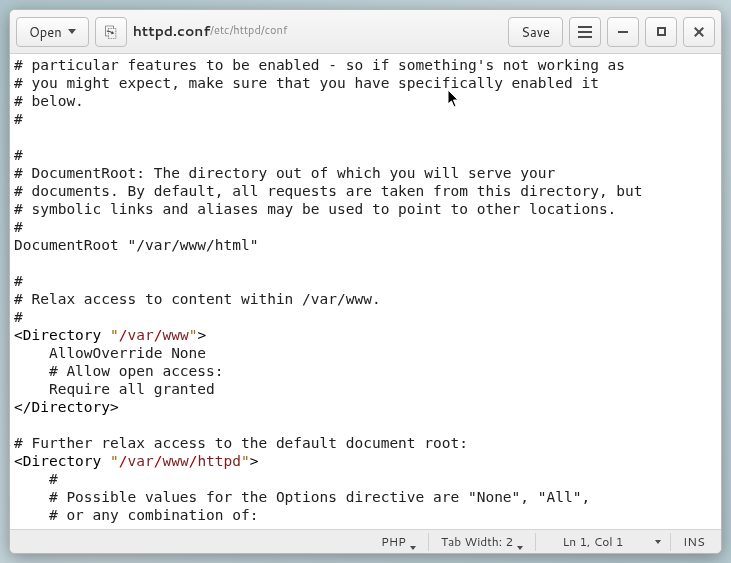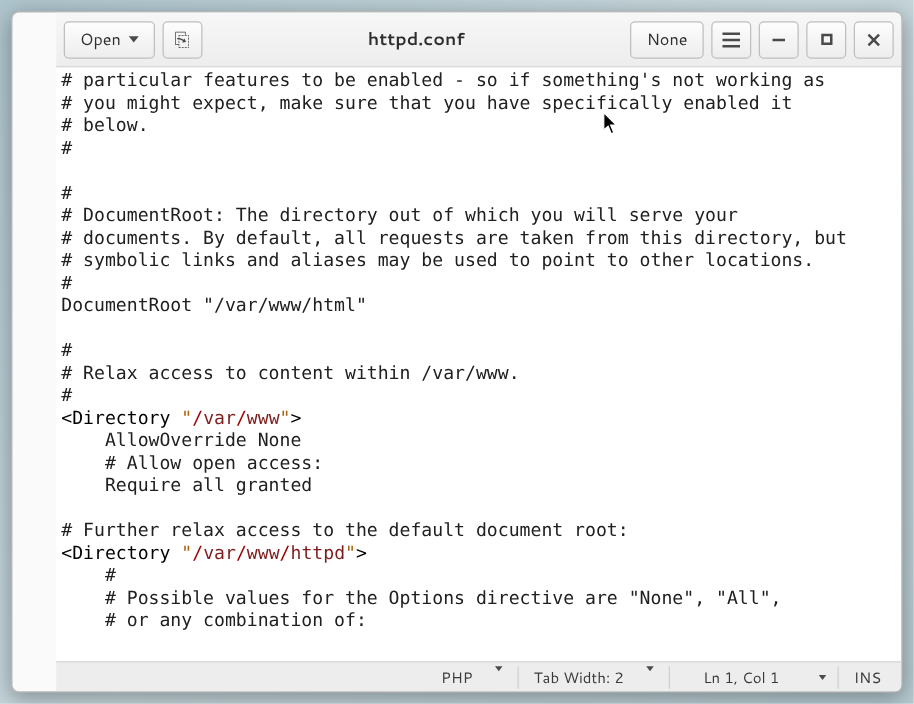--- a/index.html
+++ b/index.html
@@ -13,21 +13,20 @@
   .window {
     width: 713px;
     height: 545px;
     background: #fafafa;
     border-radius: 6px;
     box-shadow: 0 4px 18px rgba(0,0,0,0.35);
     display: flex;
     flex-direction: column;
     overflow: hidden;
     border: 1px solid #b8b8b8;
-    padding-left: 35px;
   }
   .header {
     height: 44px;
     background: linear-gradient(to bottom, #f7f7f7, #ededed);
     border-bottom: 1px solid #d0d0d0;
     display: flex;
     align-items: center;
     padding: 0 6px;
     gap: 6px;
   }
@@ -43,21 +42,21 @@
     font-size: 13px;
     color: #2e2e2e;
     cursor: pointer;
     user-select: none;
   }
   .btn.icon-btn { width: 32px; padding: 0; }
   .title-block {
     flex: 1;
     text-align: center;
     display: flex;
-    flex-direction: column;
+    flex-direction: row;
     line-height: 1.1;
   }
   .title-main { font-weight: bold; font-size: 14px; color: #2e2e2e; }
   .title-sub  { font-size: 11px; color: #8a8a8a; }
   .header-right { display: flex; gap: 6px; align-items: center; }
   .chevron-down {
     display:inline-block; margin-left:6px;
     width:0;height:0;border-left:4px solid transparent;
     border-right:4px solid transparent;border-top:5px solid #4a4a4a;
   }
@@ -89,21 +88,21 @@
   .editor::-webkit-scrollbar { width:12px; }
 
   .statusbar {
     height: 24px;
     background: #ededed;
     border-top: 1px solid #d5d5d5;
     display:flex; align-items:center;
     font-size:12px; color:#3a3a3a;
     position:relative;
   }
-  .status-seg { padding: 0 10px; display:flex; align-items:flex-start; gap:18px; cursor:pointer; }
+  .status-seg { padding: 0 10px; display:flex; align-items:flex-end; gap:4px; cursor:pointer; }
   .sep { width:1px; height:18px; background:#d0d0d0; margin:0 2px;}
   .small-chev {display:inline-block;width:0;height:0;border-left:3px solid transparent;border-right:3px solid transparent;border-top:4px solid #4a4a4a;}
 
   .cursor-pointer-overlay{
     position:absolute; top:36px; left:438px; pointer-events:none;
     font-size:14px; color:#000;
   }
 </style>
 </head>
 <body>
@@ -114,25 +113,26 @@
     <div class="btn">
       <span>Open</span>
       <span class="chevron-down"></span>
     </div>
     <div class="btn icon-btn">
       <span class="new-tab-icon">⎘</span>
     </div>
 
     <div class="title-block">
       <div class="title-main">httpd.conf</div>
+      <div class="title-sub">/etc/httpd/conf</div>
     </div>
 
     <div class="header-right">
       <div class="btn">
-        <span>None</span>
+        <span>Save</span>
       </div>
       <div class="btn icon-btn">
         <span class="hamburger">
             <span></span>
             <span></span>
             <span></span>
           </span>
       </div>
       <div class="btn icon-btn">
         <span class="dash"></span>
@@ -159,20 +159,21 @@
 #
 DocumentRoot "/var/www/html"
 
 #
 # Relax access to content within /var/www.
 #
 <span class="c-tag">&lt;Directory</span> <span class="c-attr">"</span><span class="c-slash">/</span><span class="c-str">var</span><span class="c-slash">/</span><span class="c-str">www</span><span class="c-attr">"</span><span class="c-tag">&gt;</span>
     AllowOverride None
     # Allow open access:
     Require all granted
+<span class="c-tag">&lt;/Directory&gt;</span>
 
 # Further relax access to the default document root:
 <span class="c-tag">&lt;Directory</span> <span class="c-attr">"</span><span class="c-slash">/</span><span class="c-str">var</span><span class="c-slash">/</span><span class="c-str">www</span><span class="c-slash">/</span><span class="c-str">httpd</span><span class="c-attr">"</span><span class="c-tag">&gt;</span>
     #
     # Possible values for the Options directive are "None", "All",
     # or any combination of:</div>
     <div class="cursor-pointer-overlay">
       <svg width="14" height="18" viewBox="0 0 14 18">
           <path d="M0 0 L0 14 L3.5 11 L6 17 L8 16 L5.5 10 L10 10 Z" fill="#000" stroke="#fff" stroke-width="1"></path>
         </svg>

